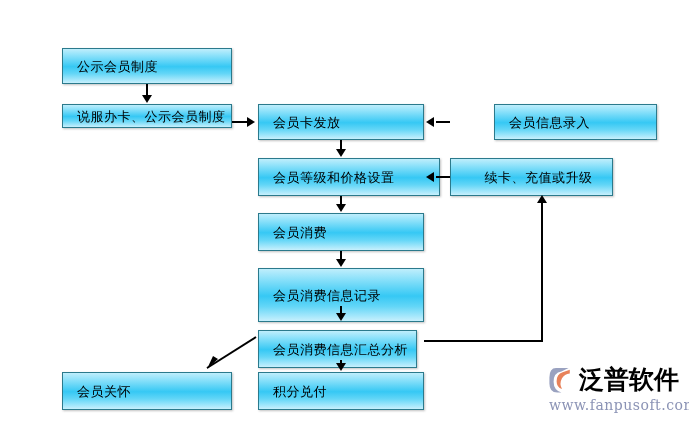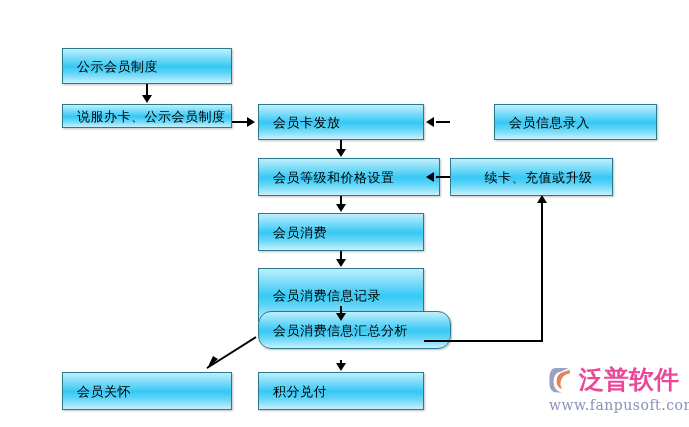--- a/index.html
+++ b/index.html
@@ -90,21 +90,21 @@
     height: 34px;
   }
   .logo-mark {
     width: 30px;
     height: 30px;
     margin-right: 2px;
     flex: none;
   }
   .logo-text {
     font-size: 25px;
-    color: #ec4899;
+    color: #000000;
     font-weight: bold;
     letter-spacing: 0px;
     line-height: 30px;
   }
   .logo-url {
     font-family: "DejaVu Serif", "Liberation Serif", serif;
     font-size: 14px;
     color: #8b93b5;
     letter-spacing: 0.5px;
     text-align: left;
@@ -141,21 +141,21 @@
   </div>
 
   <div class="node" style="left:258px; top:213px; width:166px; height:38px;">
     <span>会员消费</span>
   </div>
 
   <div class="node" style="left:258px; top:268px; width:166px; height:54px;">
     <span>会员消费信息记录</span>
   </div>
 
-  <div class="node" style="left:258px; top:311px; width:193px; height:38px;border-radius:13px;">
+  <div class="node" style="left:258px; top:330px; width:159px; height:38px;">
     <span>会员消费信息汇总分析</span>
   </div>
 
   <div class="node" style="left:62px; top:372px; width:170px; height:38px;">
     <span>会员关怀</span>
   </div>
 
   <div class="node" style="left:258px; top:372px; width:166px; height:38px;">
     <span>积分兑付</span>
   </div>

